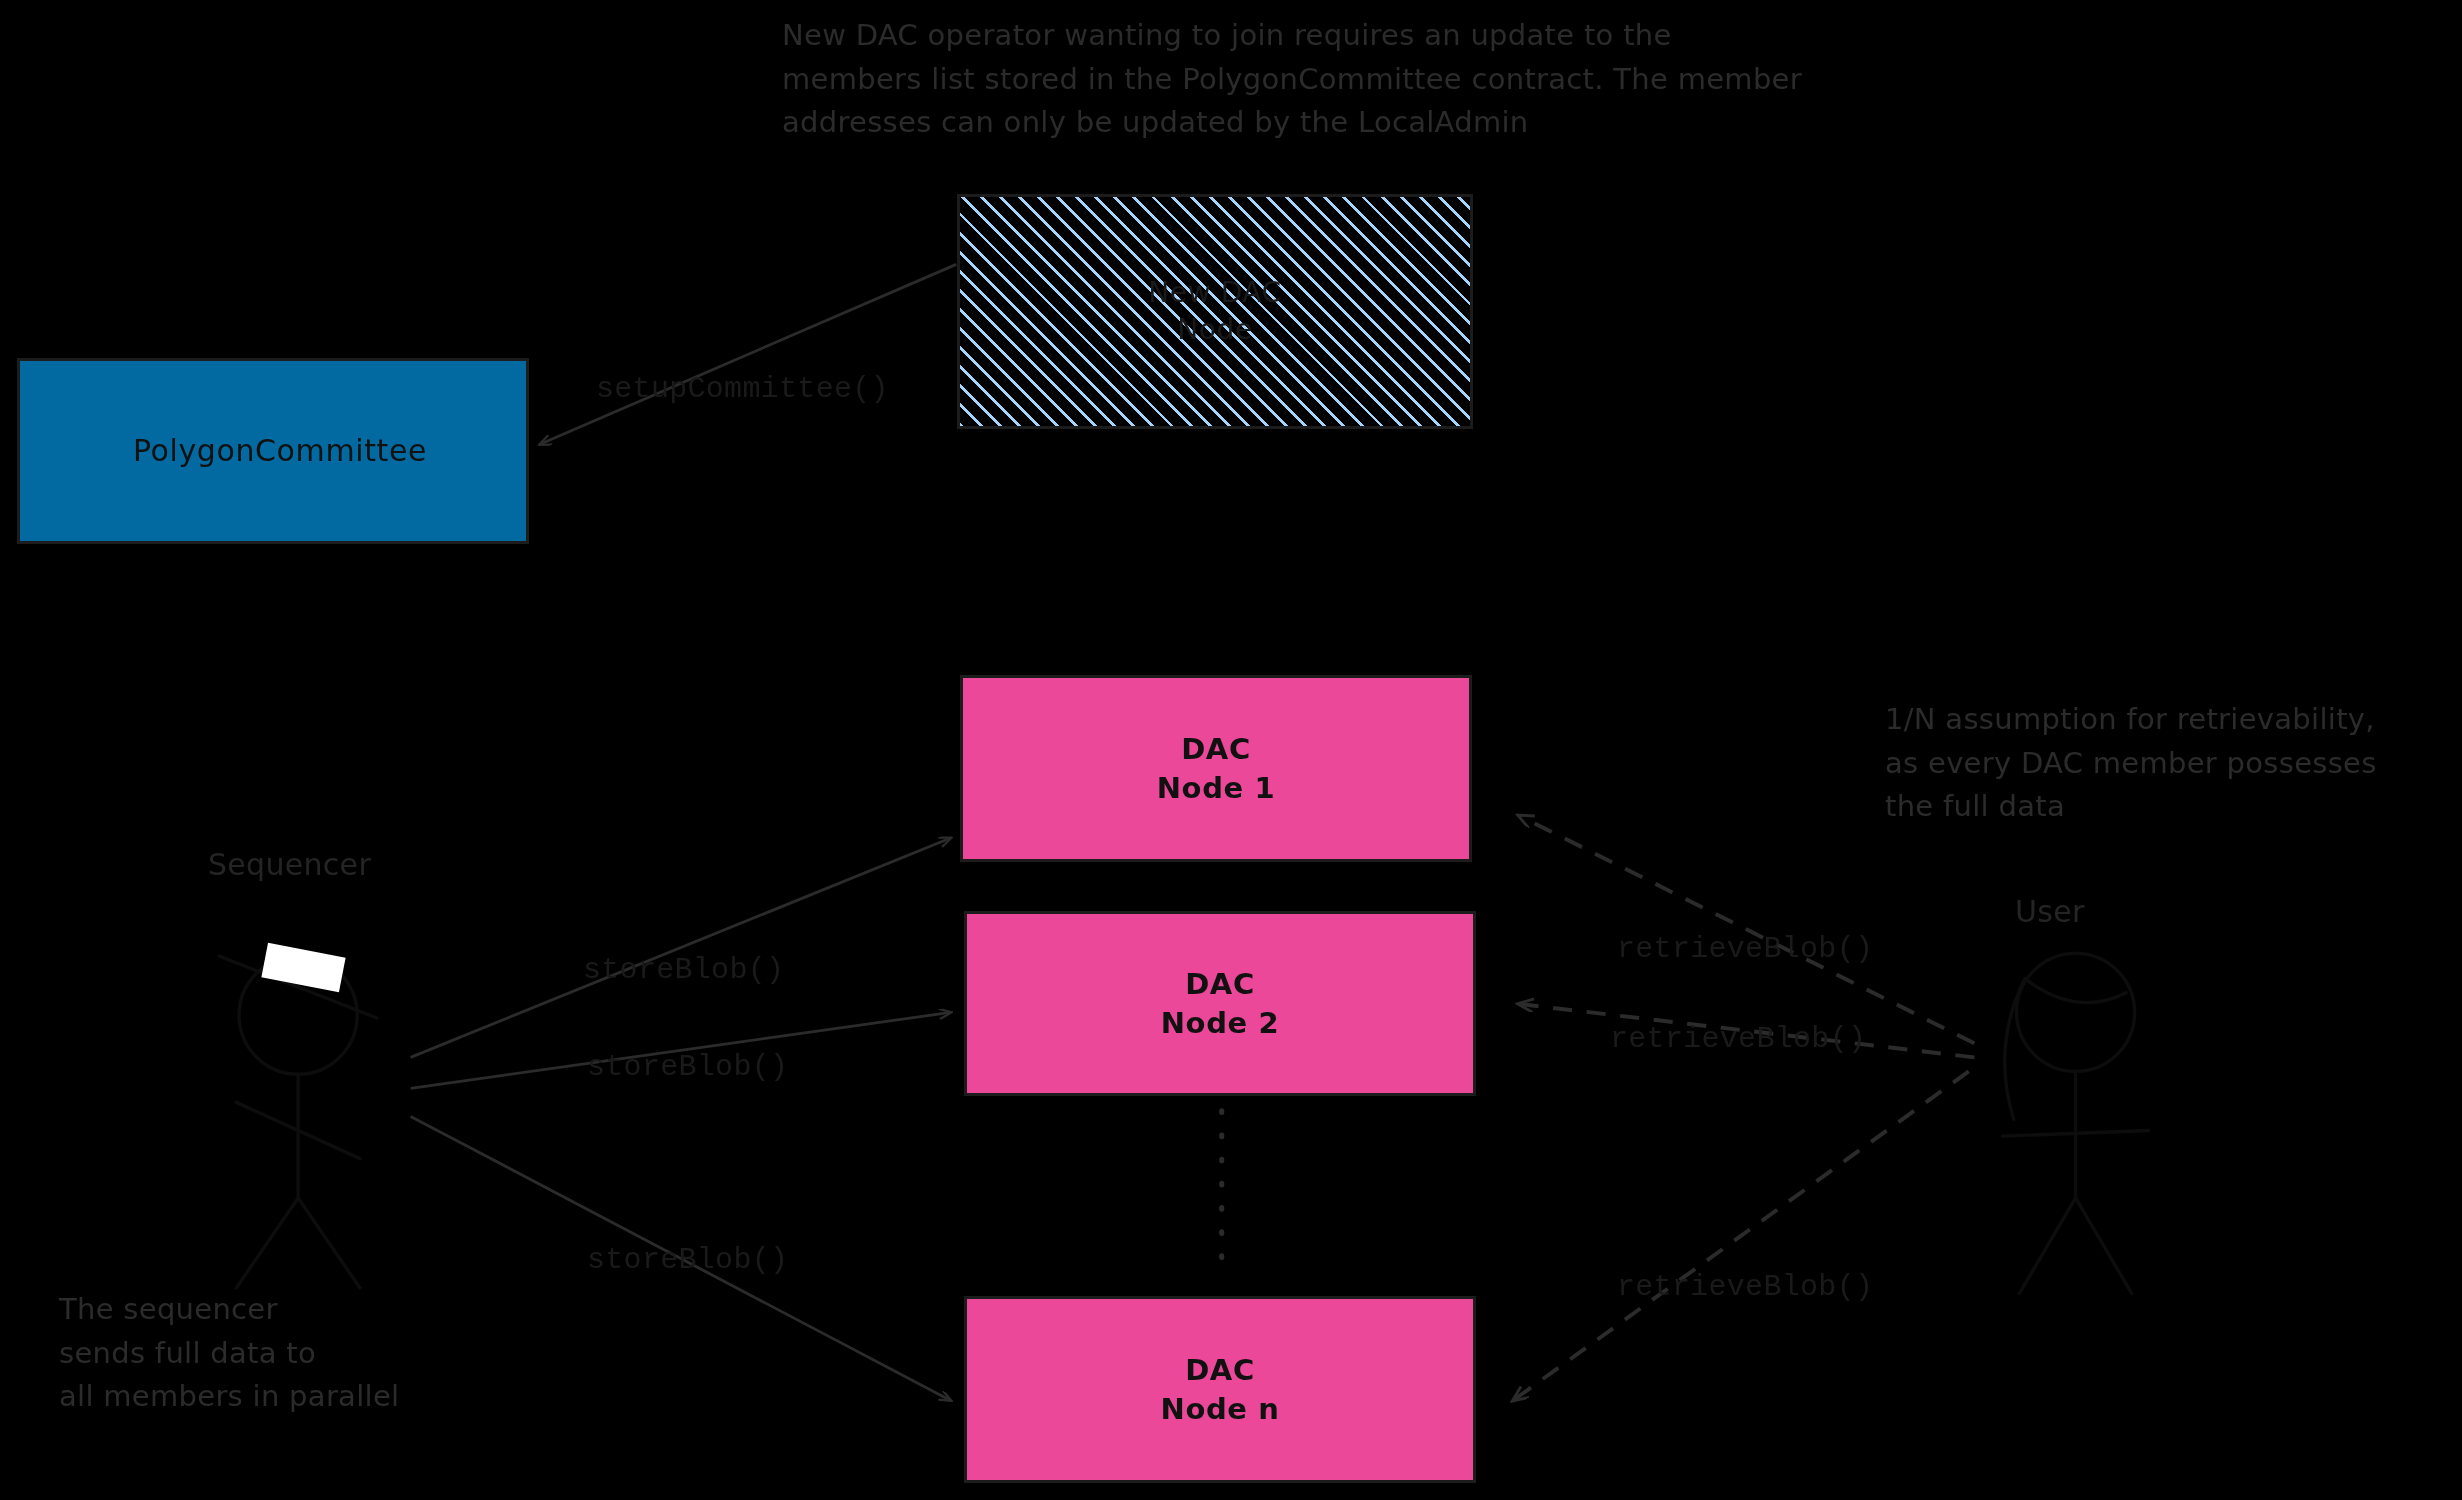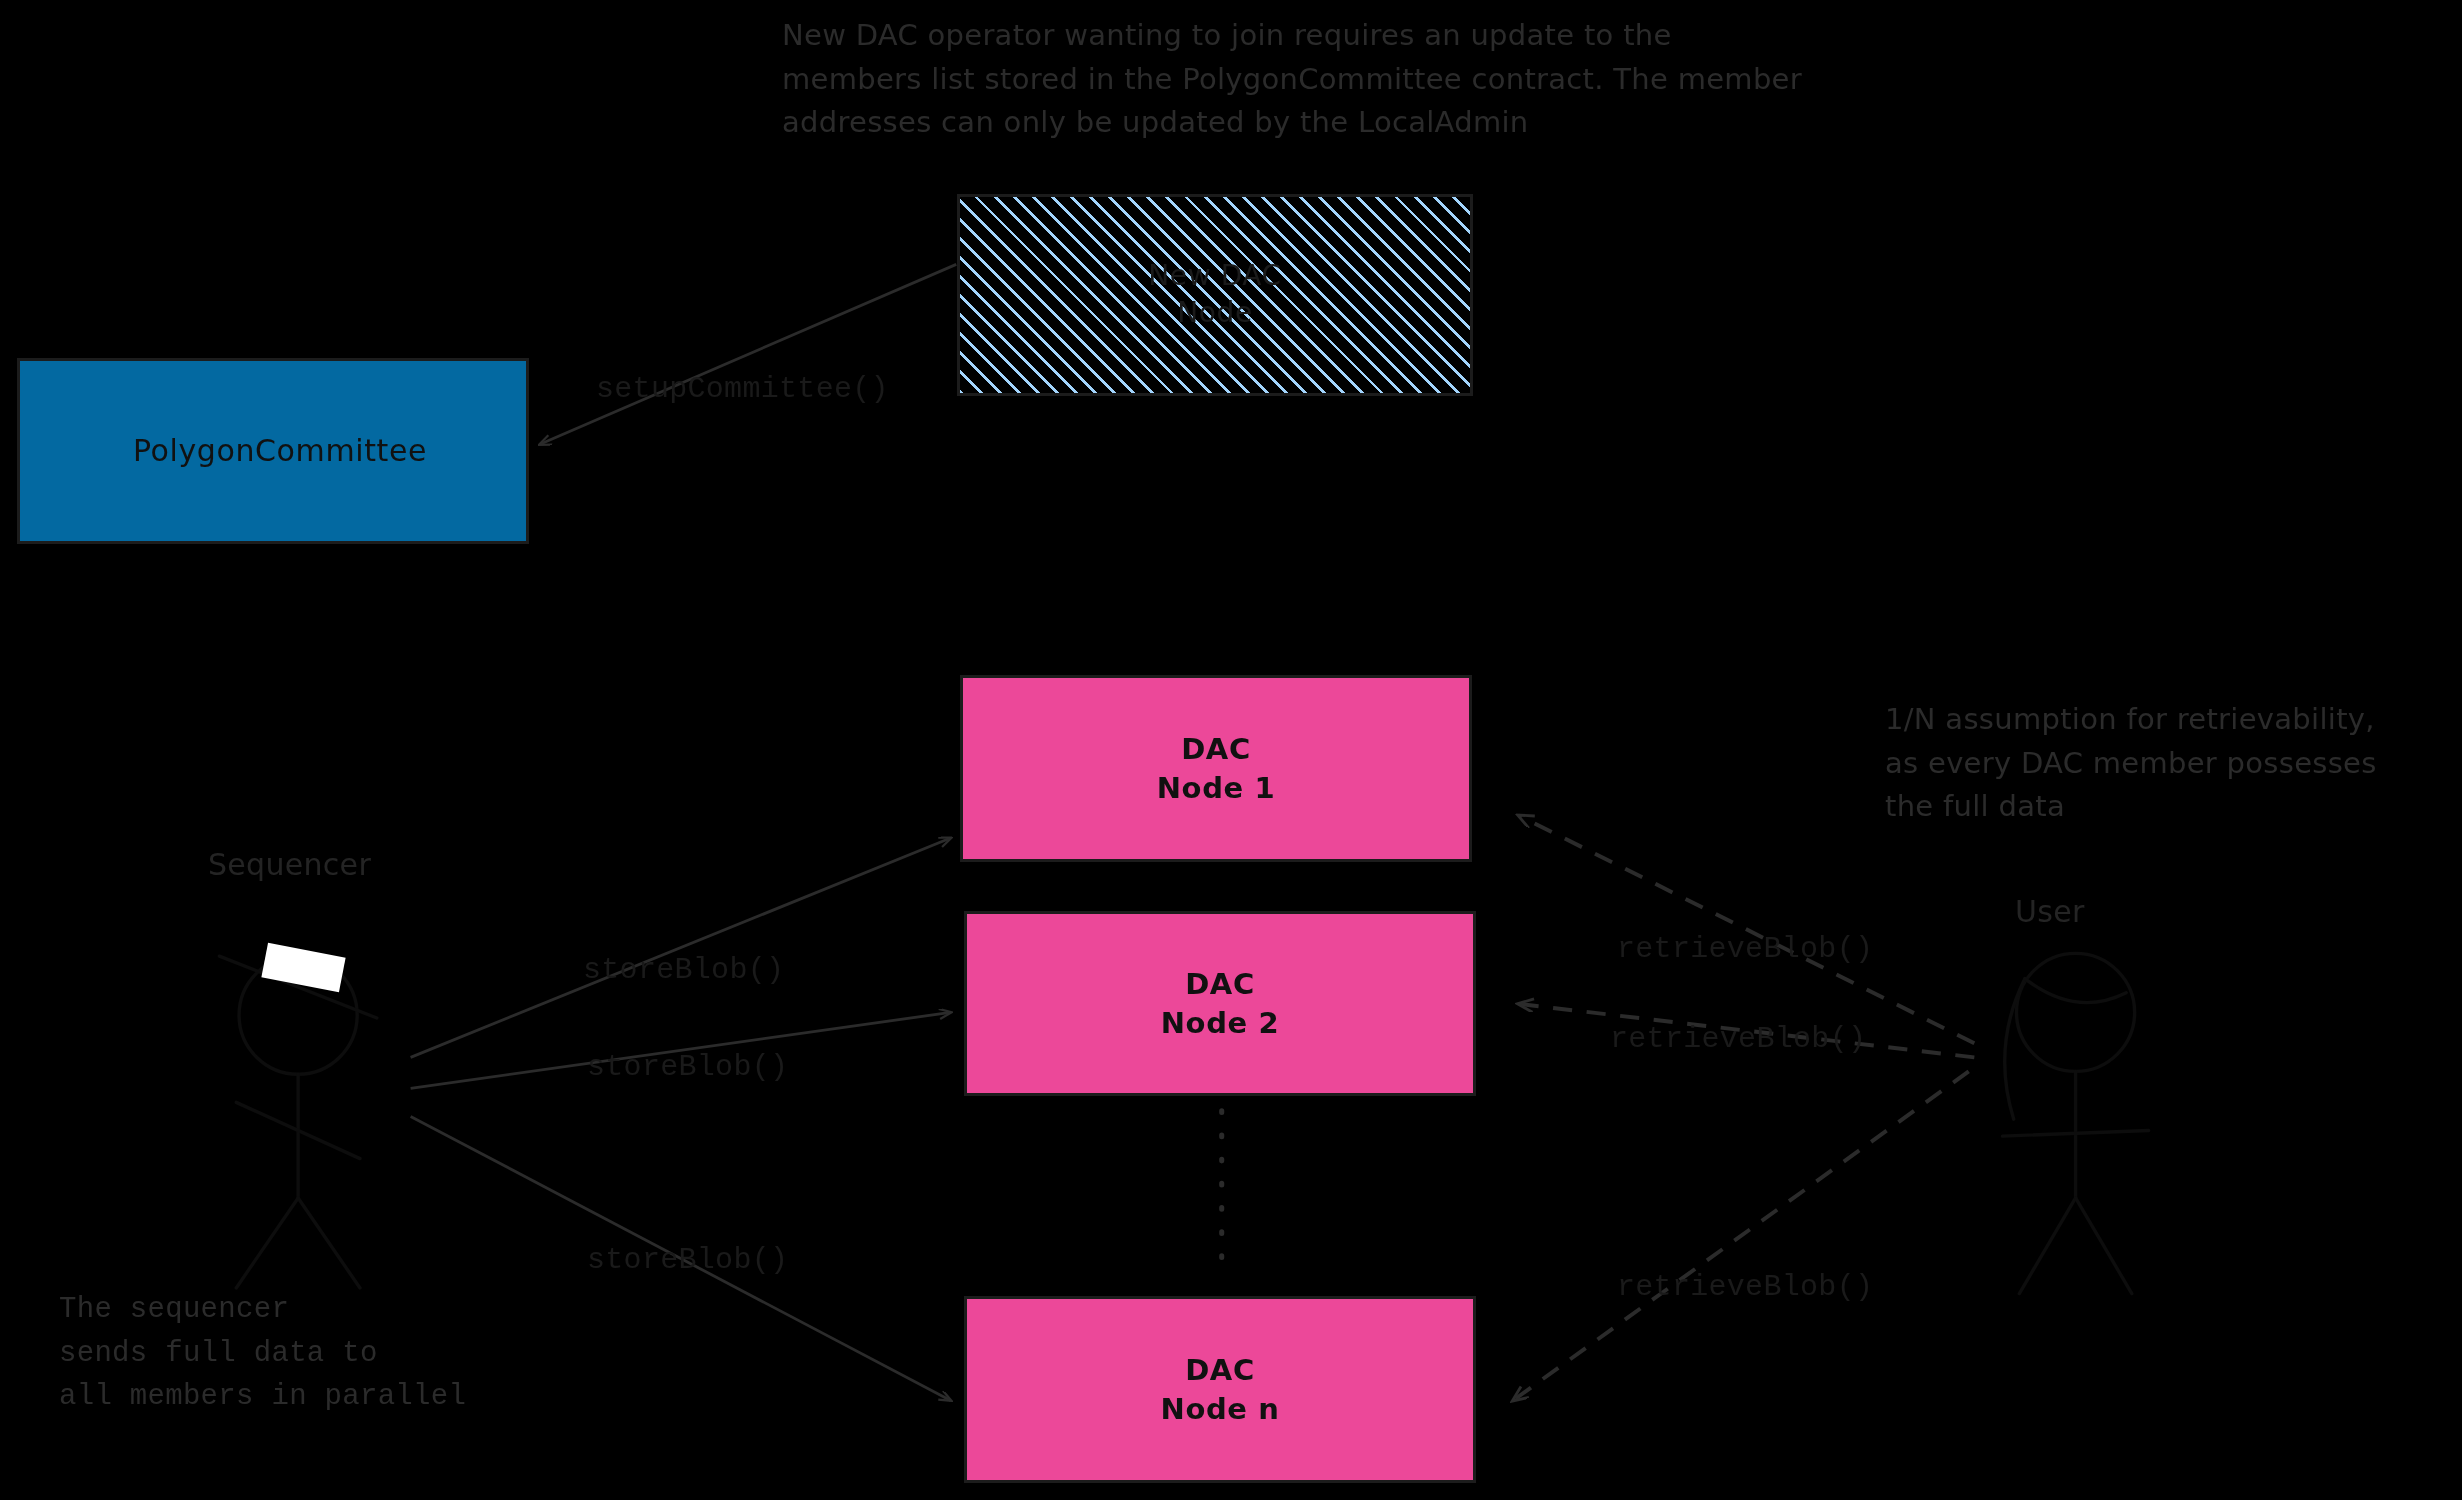--- a/index.html
+++ b/index.html
@@ -142,21 +142,21 @@
       <circle cx="3690" cy="1800" r="105"></circle>
       <path d="M3600,1740 q-60,120 -20,250"></path>
       <path d="M3600,1740 q90,70 180,25"></path>
       <line x1="3690" y1="1905" x2="3690" y2="2130"></line>
       <line x1="3560" y1="2020" x2="3820" y2="2010"></line>
       <line x1="3690" y1="2130" x2="3590" y2="2300"></line>
       <line x1="3690" y1="2130" x2="3790" y2="2300"></line>
     </g>
   </svg>
 
-  <div class="node-box" id="new-dac-node" style="left:957px; top:194px; width:516px; height:202px;">
+  <div class="node-box" id="new-dac-node" style="left:957px; top:194px; width:516px; height:235px;">
     <span class="line">New DAC</span>
     <span class="line">Node</span>
   </div>
 
   <div class="node-box" id="polygon-committee" style="left:17px; top:358px; width:512px; height:186px;">
     <span class="line">PolygonCommittee</span>
   </div>
 
   <div class="node-box" id="dac1" style="left:960px; top:675px; width:512px; height:187px;">
     <span class="line">DAC</span>
@@ -194,18 +194,18 @@
   <div class="edge-label" style="left:596px; top:340px;">setupCommittee()</div>
 
   <div class="annot" style="left:782px; top:14px; width:1159px;">New DAC operator wanting to join requires an update to the
 members list stored in the PolygonCommittee contract. The member
 addresses can only be updated by the LocalAdmin</div>
 
   <div class="annot" style="left:1885px; top:698px; width:574px;">1/N assumption for retrievability,
 as every DAC member possesses
 the full data</div>
 
-  <div class="annot" style="left:59px; top:1288px; width:428px;font-family:Liberation Mono, monospace;">The sequencer
+  <div class="annot" style="left:59px; top:1288px; width:428px;">The sequencer
 sends full data to
 all members in parallel</div>
 
 </div>
 
 
 </body></html>

